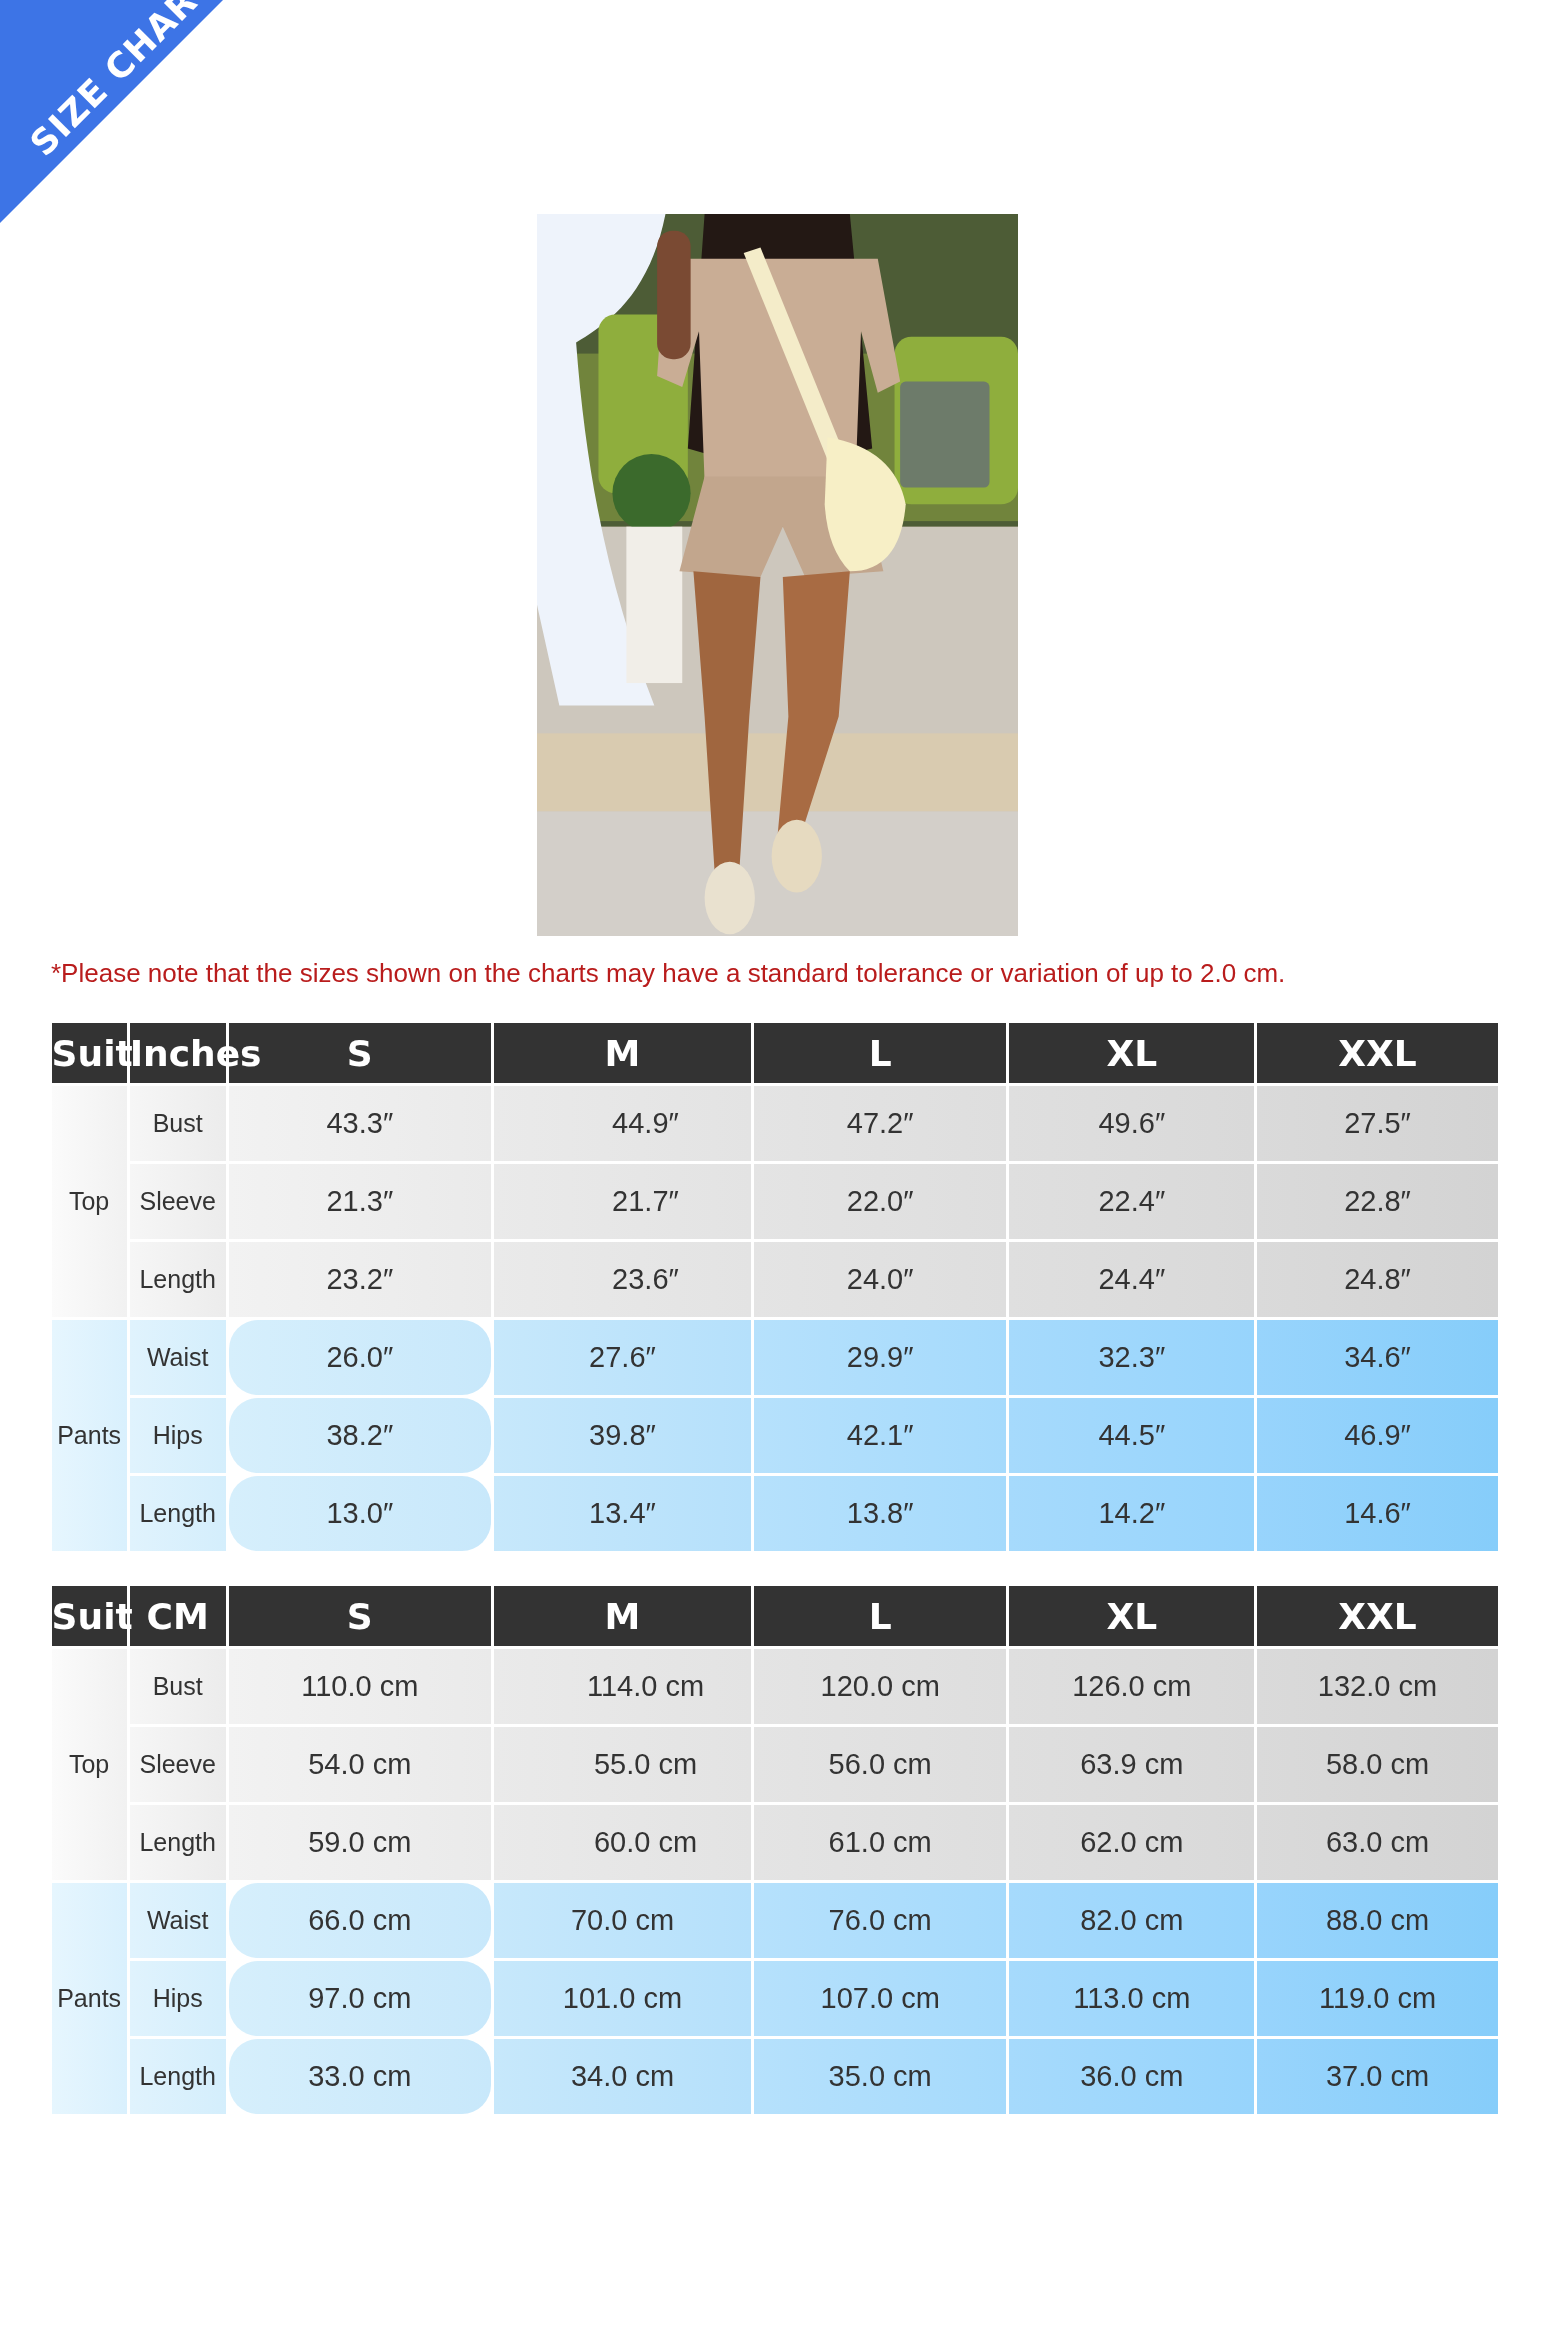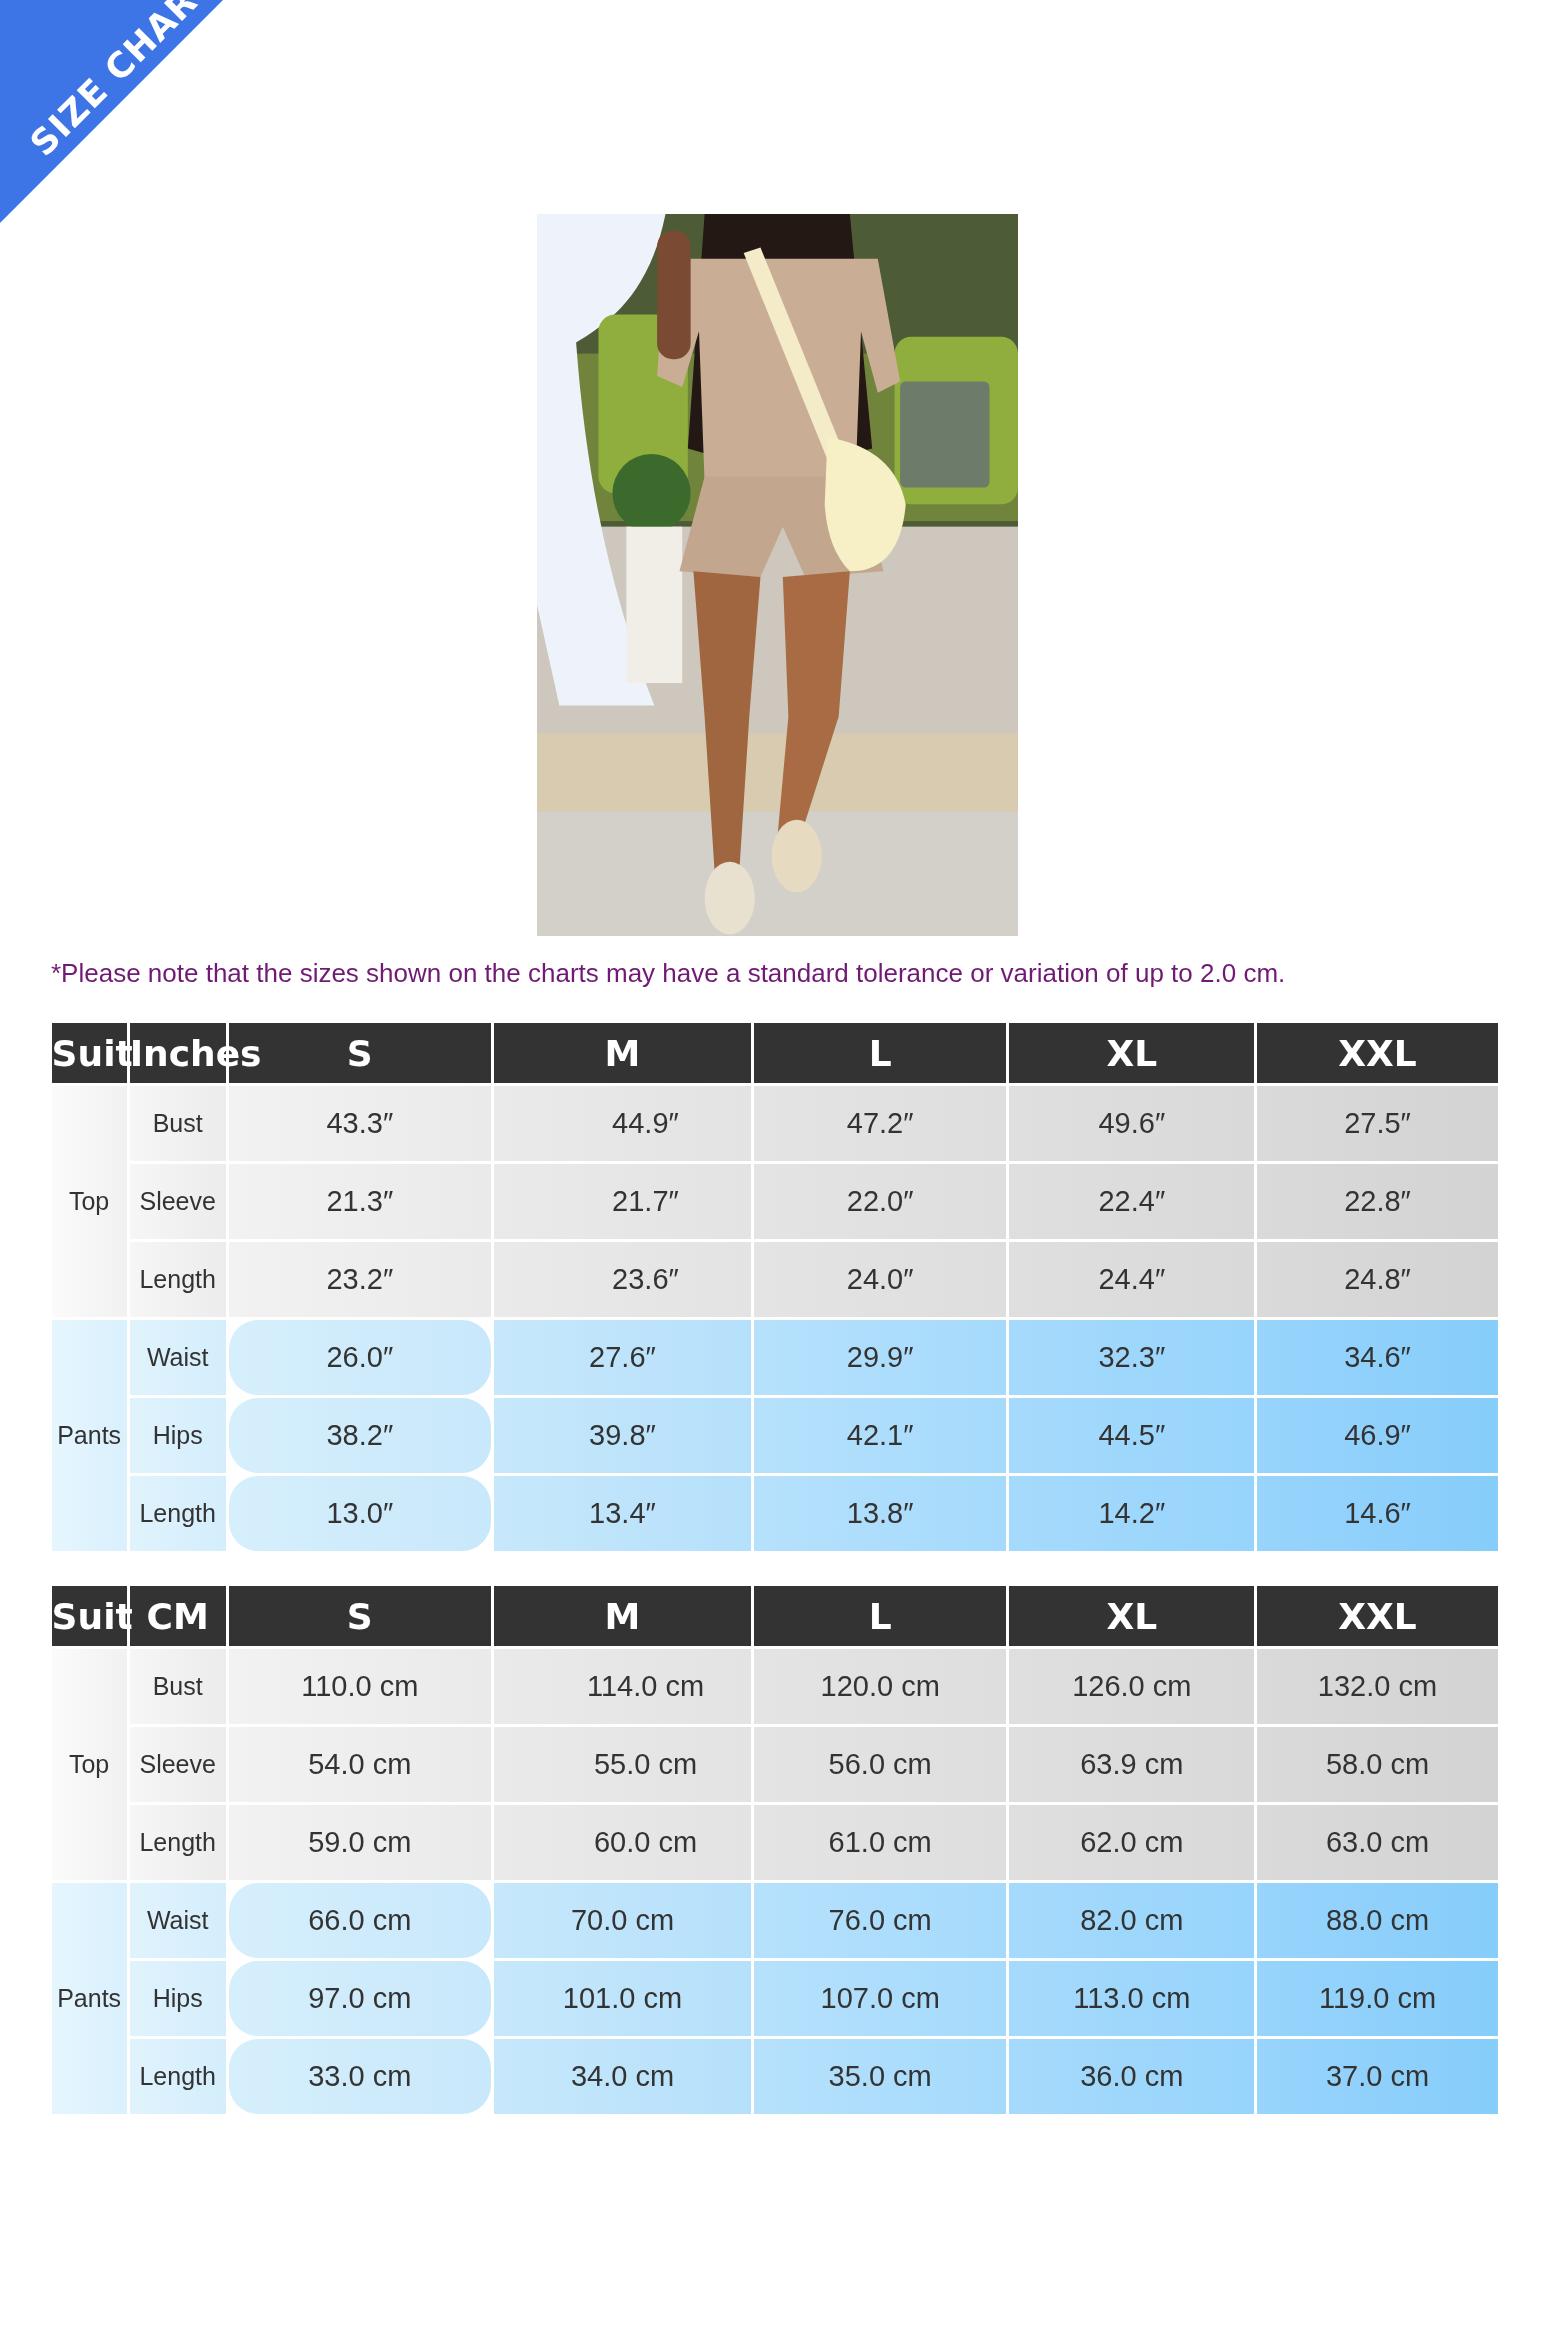--- a/index.html
+++ b/index.html
@@ -27,21 +27,21 @@
 
   .photo {
     position: absolute; left: 537px; top: 214px; width: 481px; height: 722px;
     overflow: hidden;
     background: linear-gradient(180deg, #4a5a3a 0%, #6e7d45 30%, #8b7b66 55%, #c9c2b6 70%, #d8d2c8 100%);
   }
   .photo svg { width: 100%; height: 100%; display: block; }
 
   .note {
     position: absolute; left: 51px; top: 958px;
-    color: #701a75; font-size: 26px; white-space: nowrap;
+    color: #b91c1c; font-size: 26px; white-space: nowrap;
     font-family: "Liberation Sans", sans-serif;
   }
 
   .size-table {
     position: absolute; left: 52px; width: 1452px;
     border-collapse: separate; border-spacing: 3.4px 3.4px;
     margin-left: -3.4px;
     table-layout: fixed;
   }
   .size-table th {

